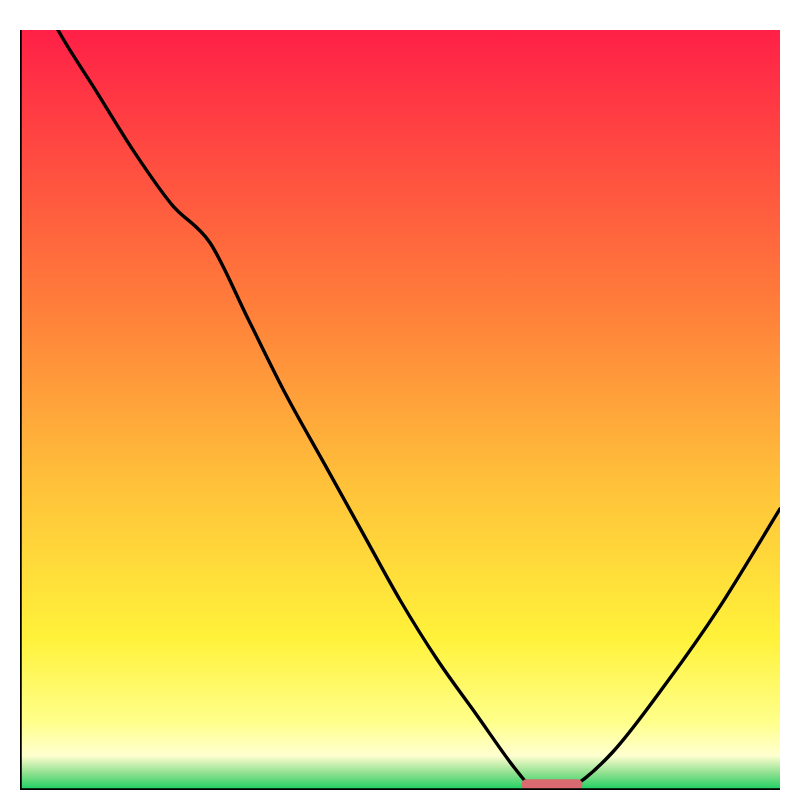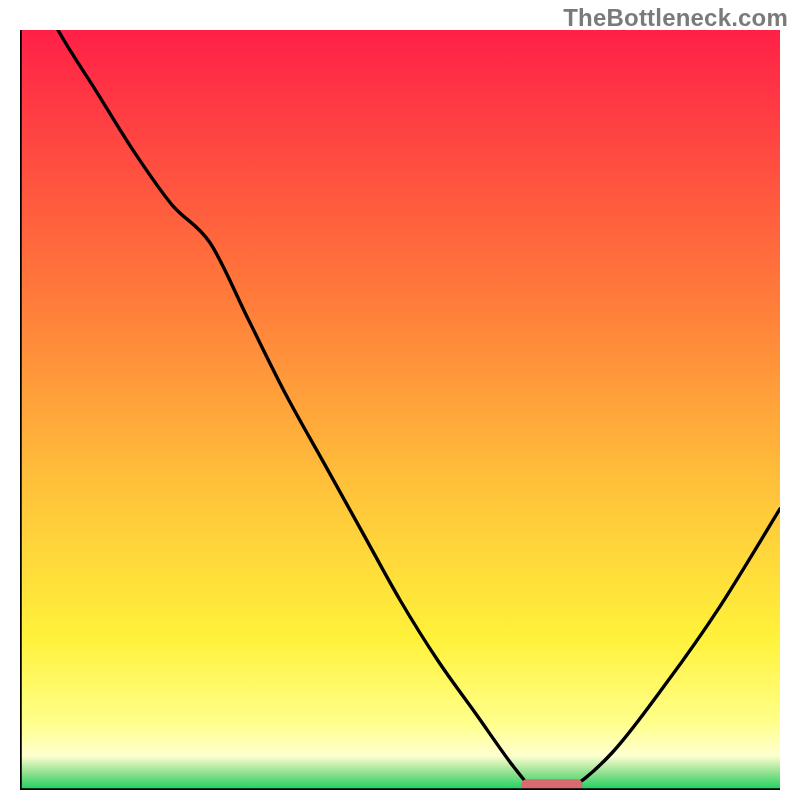--- a/index.html
+++ b/index.html
@@ -46,21 +46,20 @@
   }
   .marker {
     fill: #d96a6f;
     stroke: none;
   }
 </style>
 </head>
 <body>
 
 <div class="outer">
-  <div class="watermark">TheBottleneck.com</div>
 
   <svg class="plot" viewBox="0 0 760 760" preserveAspectRatio="none">
     <defs>
       <linearGradient id="bg-grad" x1="0" y1="0" x2="0" y2="1">
 
       <stop offset="0.00%" stop-color="#ff2047"></stop>
           <stop offset="36.00%" stop-color="#ff7d3a"></stop>
           <stop offset="60.00%" stop-color="#ffc23a"></stop>
           <stop offset="80.00%" stop-color="#fff23a"></stop>
           <stop offset="91.00%" stop-color="#ffff8a"></stop>

